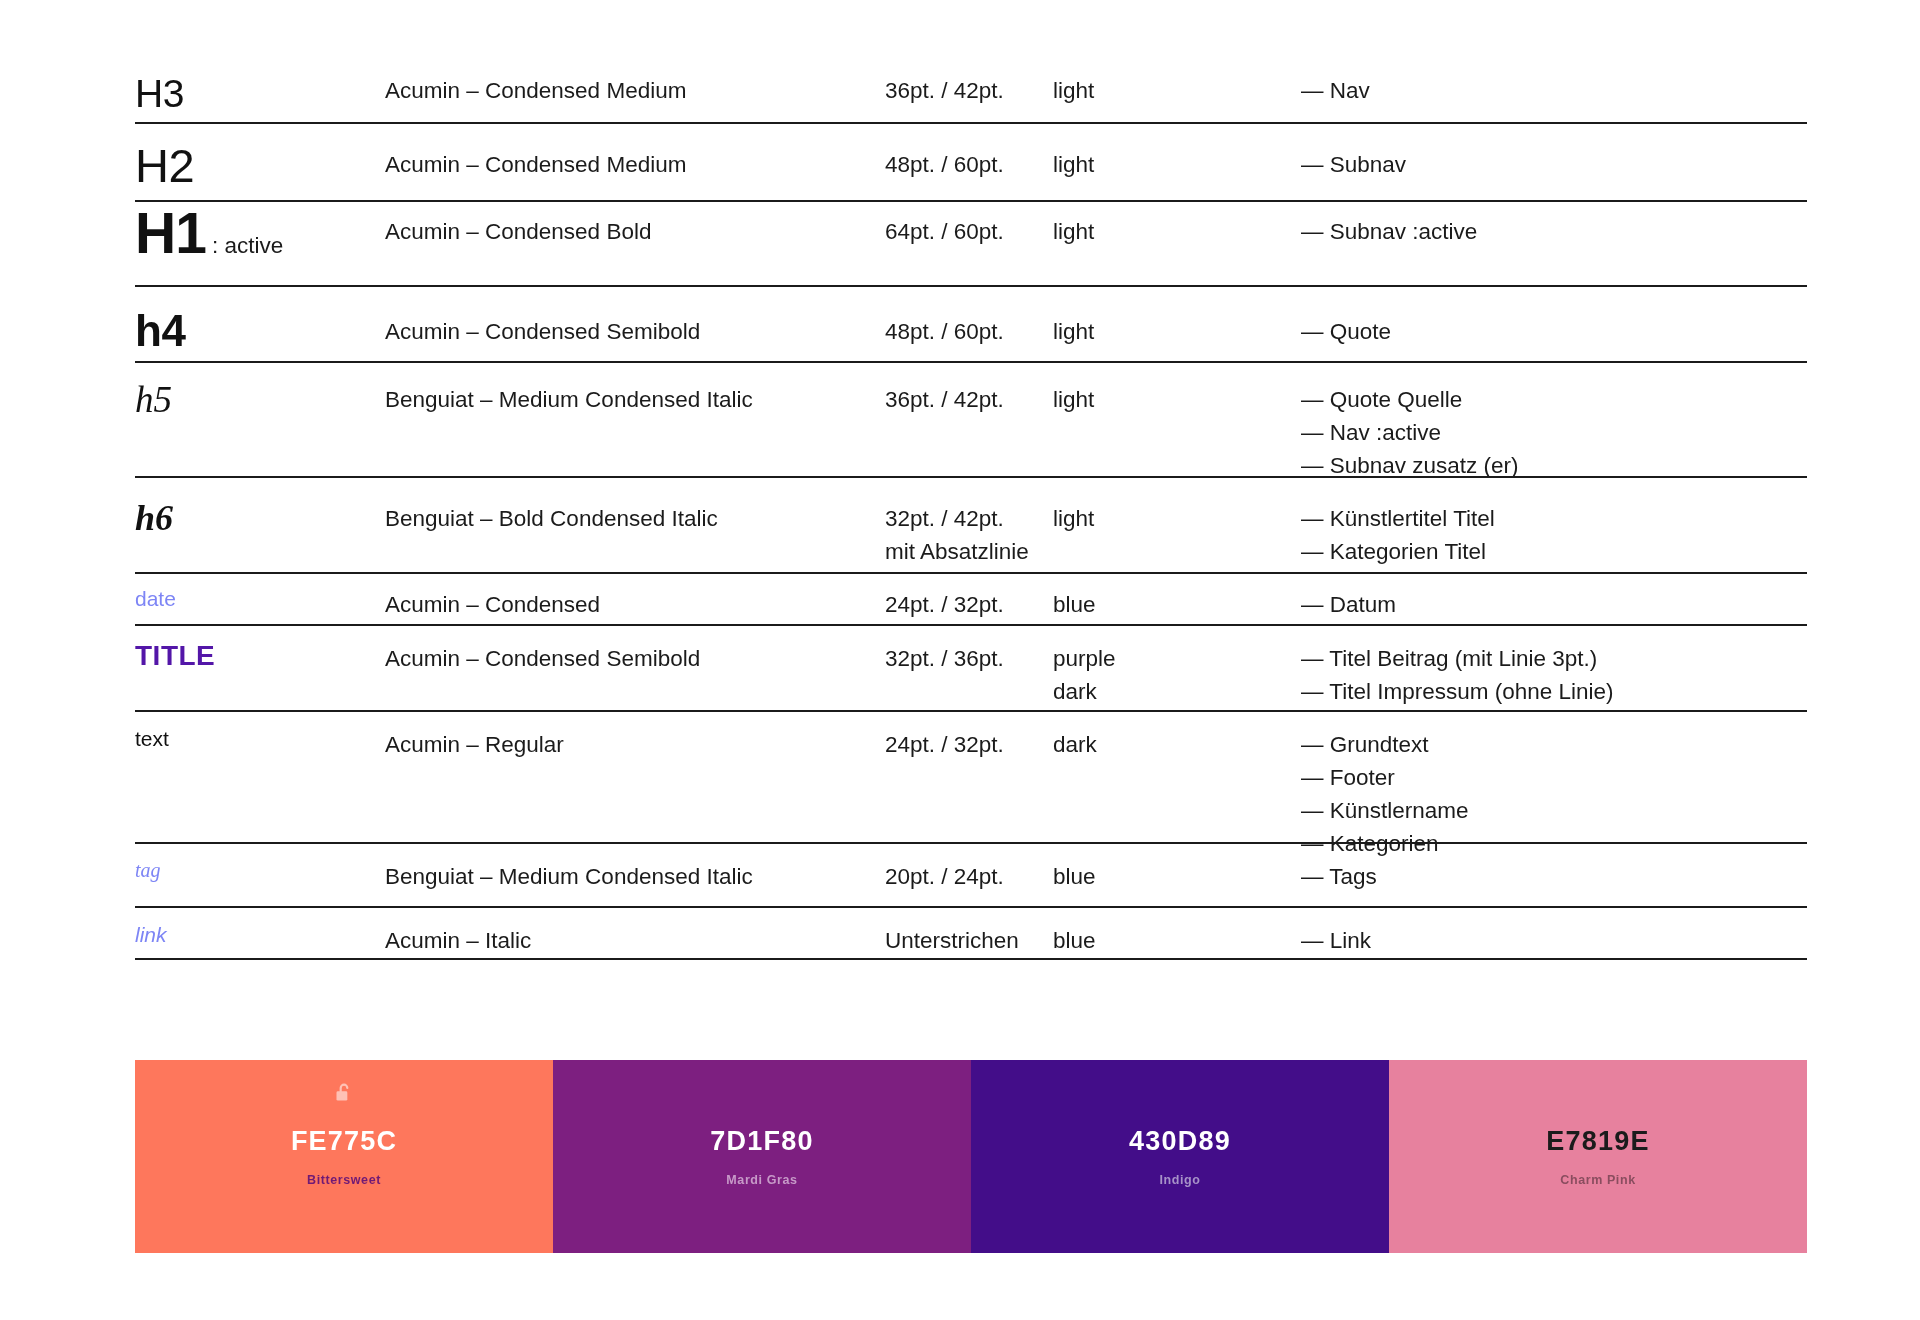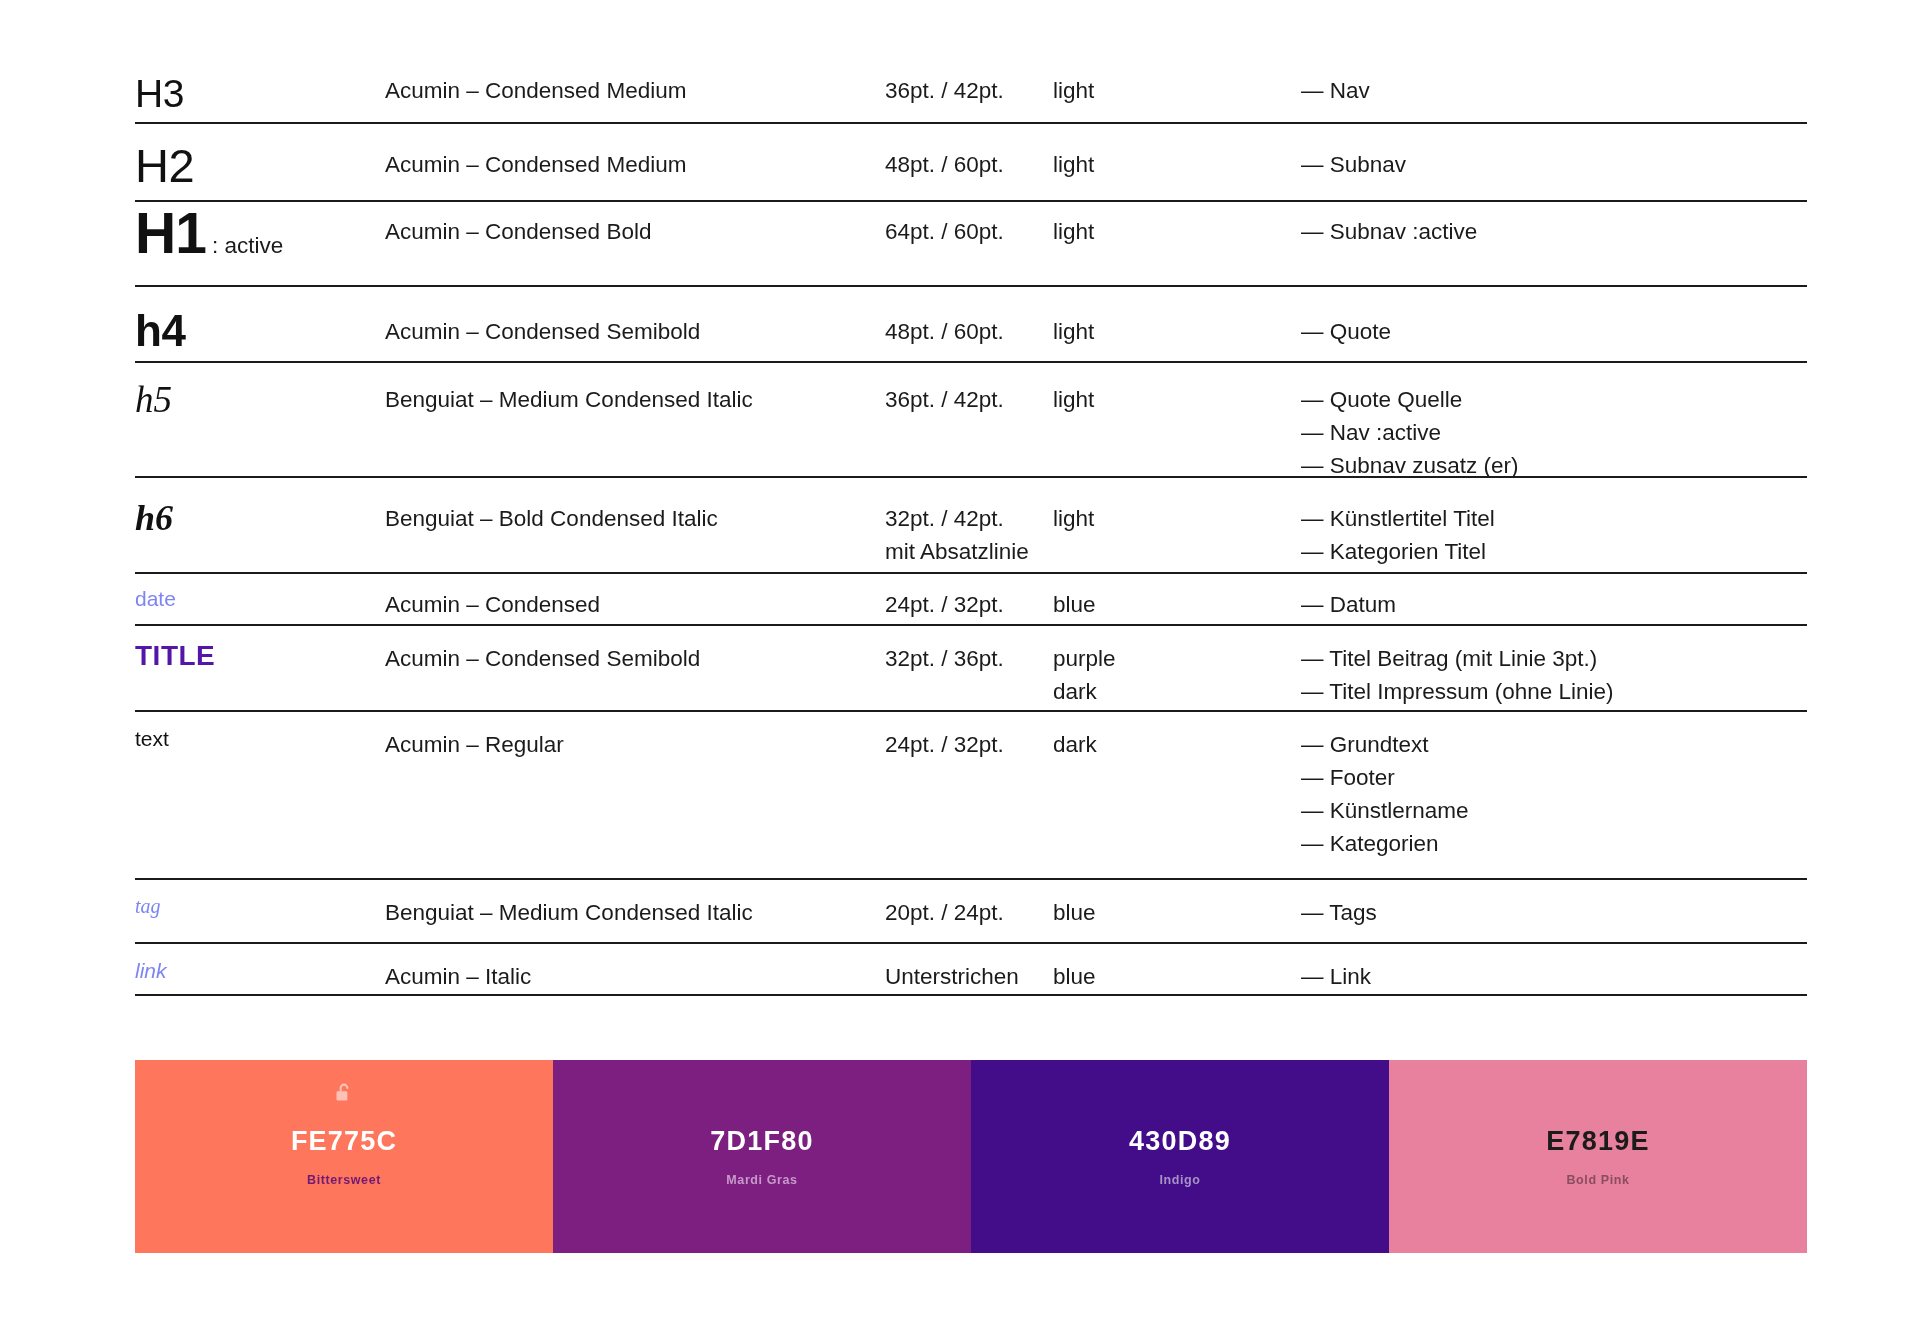--- a/index.html
+++ b/index.html
@@ -108,21 +108,21 @@
 
   
   .row-h3   { height: 62px; padding-top: 12px; }
   .row-h2   { height: 78px; padding-top: 18px; }
   .row-h1   { height: 85px; padding-top: 3px; }
   .row-h4   { height: 76px; padding-top: 22px; }
   .row-h5   { height: 115px; padding-top: 18px; }
   .row-h6   { height: 96px; padding-top: 22px; }
   .row-date { height: 52px; padding-top: 14px; }
   .row-title{ height: 86px; padding-top: 16px; }
-  .row-text { height: 168px; padding-top: 16px; }
+  .row-text { height: 132px; padding-top: 16px; }
   .row-tag  { height: 64px; padding-top: 16px; }
   .row-link { height: 52px; padding-top: 16px; }
 
   
   .row-h2 .meta-line, .row-h2 .usage-line { transform: translateY(6px); }
   .row-h1 .meta-line, .row-h1 .usage-line { transform: translateY(10px); }
   .row-h4 .meta-line, .row-h4 .usage-line { transform: translateY(6px); }
   .row-h5 .meta-line, .row-h5 .usage-line { transform: translateY(2px); }
   .row-h6 .meta-line, .row-h6 .usage-line { transform: translateY(2px); }
 
@@ -383,17 +383,17 @@
       <div class="swatch" style="background: rgb(125, 31, 128);">
         <div class="swatch-hex" style="color: rgb(255, 255, 255);">7D1F80</div>
         <div class="swatch-name" style="color: rgb(199, 154, 200);">Mardi Gras</div>
       </div>
       <div class="swatch" style="background: rgb(67, 13, 137); text-align: right;">
         <div class="swatch-hex" style="color: rgb(255, 255, 255);">430D89</div>
         <div class="swatch-name" style="color: rgb(167, 146, 200);">Indigo</div>
       </div>
       <div class="swatch" style="background: rgb(231, 129, 158);">
         <div class="swatch-hex" style="color: rgb(27, 27, 27);">E7819E</div>
-        <div class="swatch-name" style="color: rgb(138, 77, 95);">Bold Pink</div>
+        <div class="swatch-name" style="color: rgb(138, 77, 95);">Charm Pink</div>
       </div>
     </div>
 
 </div>
 
 </body></html>

